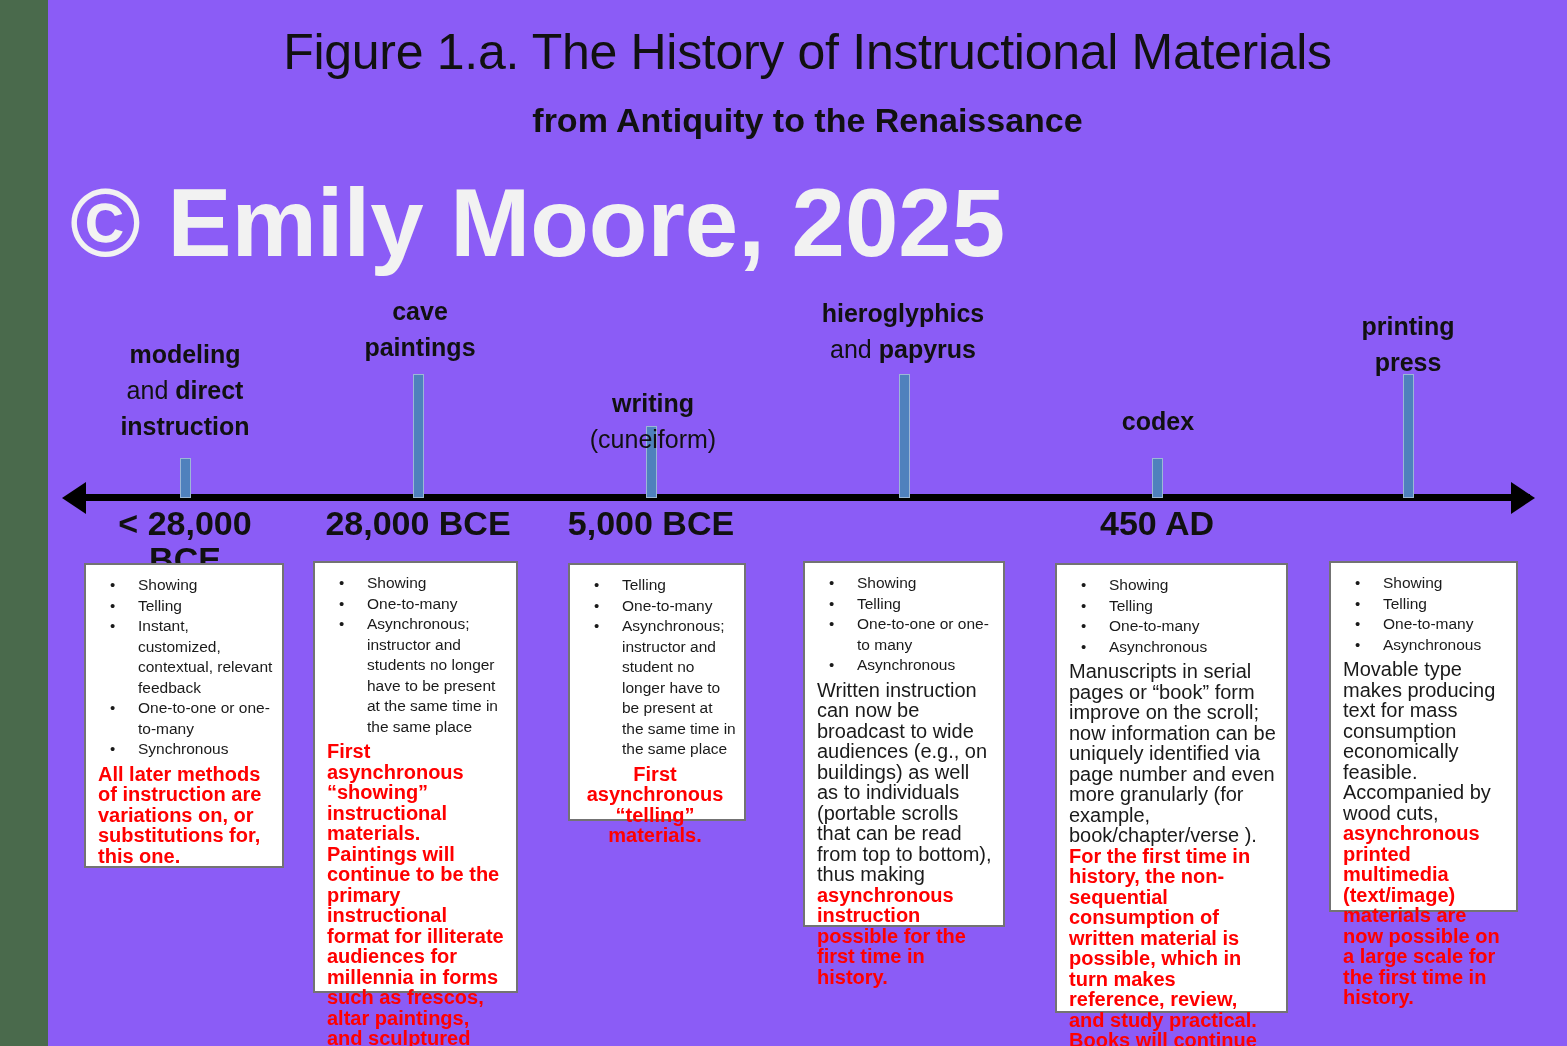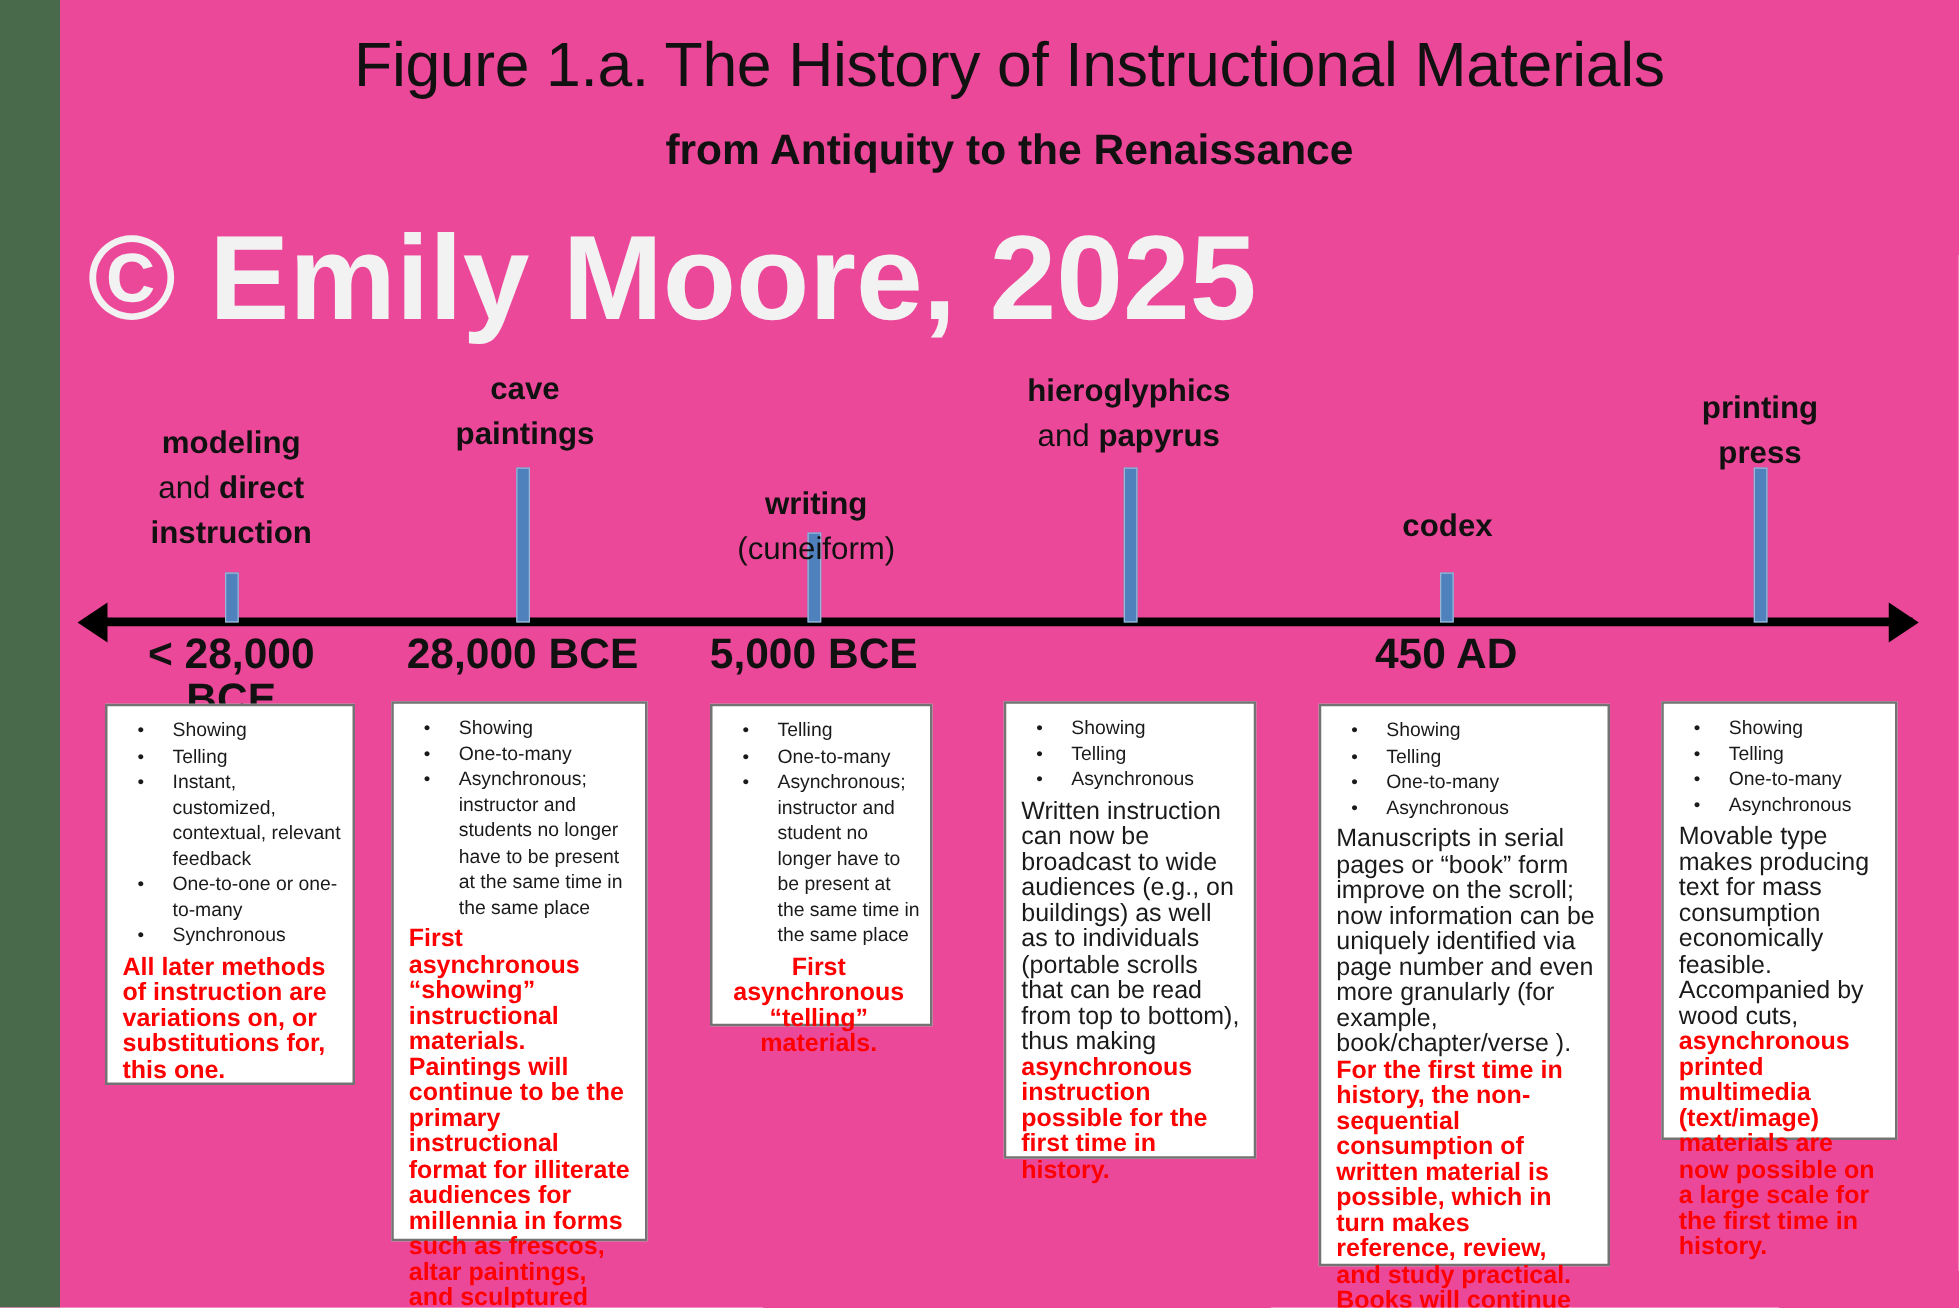--- a/index.html
+++ b/index.html
@@ -3,21 +3,21 @@
 <meta charset="utf-8">
 <style>
   html,body{margin:0;padding:0;}
   body{
     width:1567px;height:1046px;
     background:#ffffff;
     font-family:"Liberation Sans", sans-serif;
     overflow:hidden;
     position:relative;
   }
-  #slide{position:absolute;inset:0;background:#ec4899;}
+  #slide{position:absolute;inset:0;background:#8b5cf6;}
 
   
   .edge-strip{
     position:absolute;left:0;top:0;width:48px;height:1046px;
     background:#4a6a4c;
   }
 
   
   .title{
     position:absolute;left:48px;top:22px;width:1519px;
@@ -207,20 +207,21 @@
       <li>One-to-many</li>
       <li>Asynchronous; instructor and student no longer have to be present at the same time in the same place</li>
     </ul>
     <div class="note red centered">First asynchronous “telling” materials.</div>
   </div>
 
   <div class="detail-box" style="left:803px;top:561px;width:202px;height:366px;">
     <ul>
       <li>Showing</li>
       <li>Telling</li>
+      <li>One-to-one or one-to many</li>
       <li>Asynchronous</li>
     </ul>
     <div class="note black"><span class="blackspan">Written instruction can now be broadcast to wide audiences (e.g., on buildings) as well as to individuals (portable scrolls that can be read from top to bottom), thus making </span><span class="redspan">asynchronous instruction possible for the first time in history.</span></div>
   </div>
 
   <div class="detail-box" style="left:1055px;top:563px;width:233px;height:450px;">
     <ul>
       <li>Showing</li>
       <li>Telling</li>
       <li>One-to-many</li>

